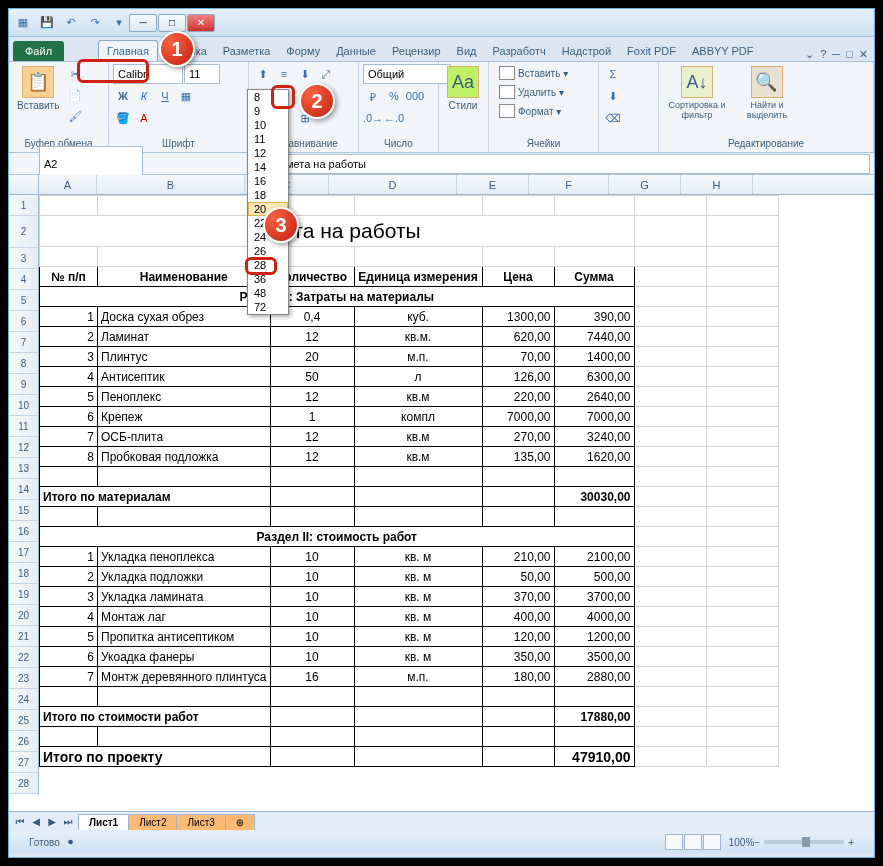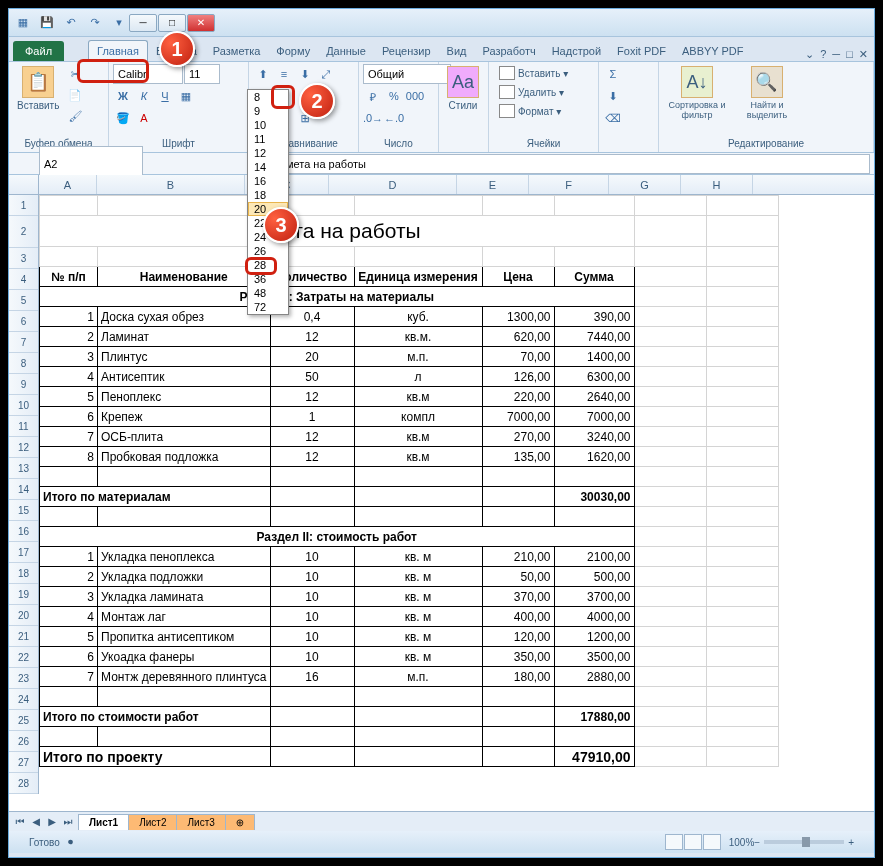--- a/index.html
+++ b/index.html
@@ -10,21 +10,21 @@
 .titlebar { height: 28px; background: linear-gradient(#e6f0fa, #cde1f1); display: flex; align-items: center; padding: 0 4px; border-bottom: 1px solid #a8c4dd; }
 .titlebar-left { display: flex; gap: 4px; align-items: center; }
 .qat-btn { width: 20px; height: 20px; display: flex; align-items: center; justify-content: center; font-size: 11px; color: #3a6ea5; cursor: pointer; }
 .title-text { flex: 1; text-align: center; font-size: 12px; color: #3b5e7e; }
 .win-controls { display: flex; gap: 1px; }
 .win-btn { width: 28px; height: 18px; background: linear-gradient(#f5f9fc,#dce8f3); border: 1px solid #8aa8c2; font-size: 10px; display: flex; align-items: center; justify-content: center; cursor: pointer; border-radius: 2px; }
 .win-btn.close { background: linear-gradient(#f08080,#d03030); color: #fff; }
 
 
 .ribbon-tabs { height: 24px; display: flex; align-items: flex-end; padding-left: 4px; background: #dce6f2; font-size: 11px; }
-.file-tab { background: #217346; color: #fff; padding: 4px 12px; border-radius: 3px 3px 0 0; margin-right: 2px; }
+.file-tab { background: #217346; color: #fff; padding: 4px 12px; border-radius: 3px 3px 0 0; margin-right: 12px; }
 .tab { padding: 4px 8px; color: #3b5e7e; cursor: pointer; }
 .tab.active { background: #f1f5fa; border: 1px solid #8aa8c2; border-bottom: none; border-radius: 3px 3px 0 0; color: #3b6ea5; margin-left: 22px; }
 .ribbon-right { margin-left: auto; display: flex; gap: 6px; padding-right: 6px; color: #3b5e7e; font-size: 11px; }
 
 
 .ribbon { height: 92px; background: #f1f5fa; border-top: 1px solid #a8c4dd; border-bottom: 1px solid #a8c4dd; display: flex; }
 .group { border-right: 1px solid #c5d5e5; display: flex; flex-direction: column; padding: 2px 4px; }
 .group-content { flex: 1; display: flex; gap: 2px; align-items: flex-start; }
 .group-label { font-size: 10px; text-align: center; color: #3b5e7e; padding: 1px 0; }
 .big-btn { display: flex; flex-direction: column; align-items: center; gap: 2px; padding: 2px 4px; font-size: 10px; color: #3b5e7e; cursor: pointer; }
@@ -205,21 +205,21 @@
         <div class="ribbon-row">
           <div class="small-btn">.0→</div>
           <div class="small-btn">←.0</div>
         </div>
       </div>
       <div class="group-label">Число</div>
     </div>
     <div class="group" style="width:50px">
       <div class="group-content">
         <div class="big-btn">
-          <div class="icon" style="background:#f0abfc">Aa</div>
+          <div class="icon" style="background:#bef264">Aa</div>
           <span>Стили</span>
         </div>
       </div>
       <div class="group-label"></div>
     </div>
     <div class="group" style="width:110px">
       <div class="group-content" style="flex-direction:column;gap:1px">
         <div class="text-btn">
             <span class="cell-icon"></span>
             <span>Вставить ▾</span>

